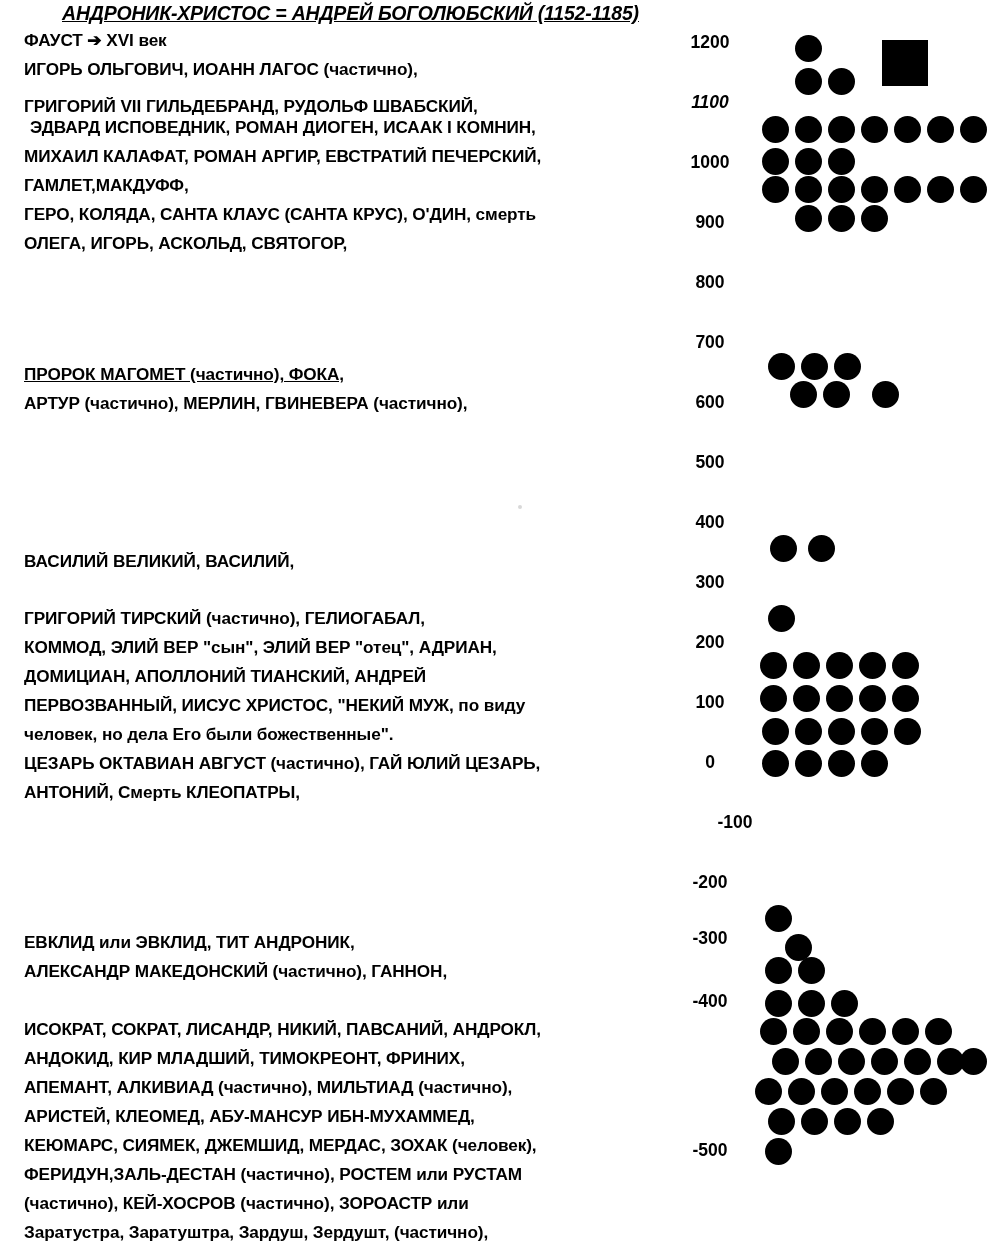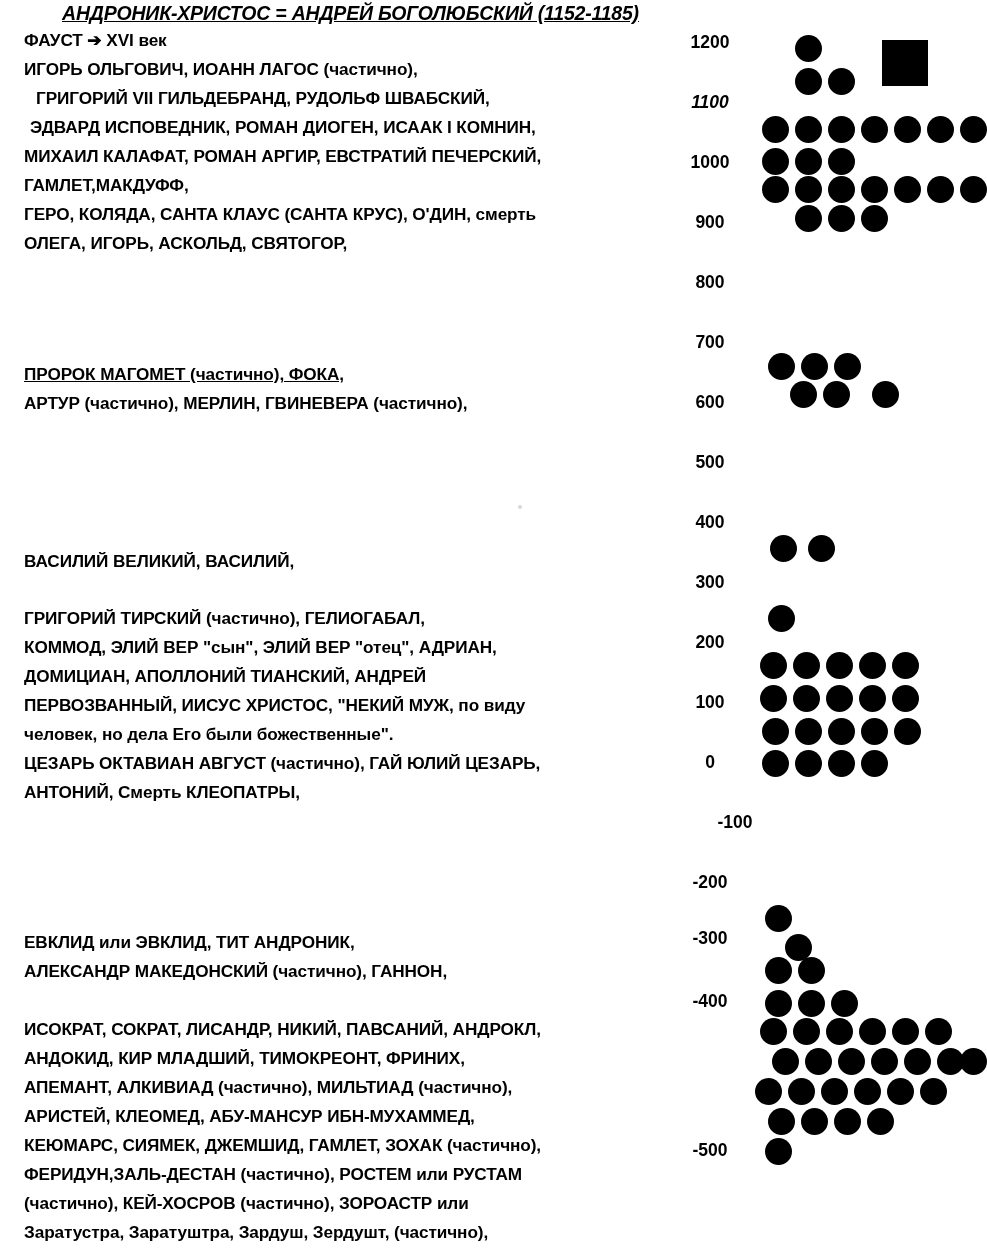--- a/index.html
+++ b/index.html
@@ -80,21 +80,21 @@
 </head>
 <body>
 
 <div id="page">
 
   <div class="title">АНДРОНИК-ХРИСТОС = АНДРЕЙ БОГОЛЮБСКИЙ (1152-1185)</div>
 
   <div class="text-col">
       <div class="tline" style="top: 0px;">ФАУСТ ➔ XVI век</div>
       <div class="tline" style="top: 29px;">ИГОРЬ ОЛЬГОВИЧ, ИОАНН ЛАГОС (частично),</div>
-      <div class="tline" style="top: 58px; margin-left: 12px;">ГРИГОРИЙ VII ГИЛЬДЕБРАНД, РУДОЛЬФ ШВАБСКИЙ,</div>
+      <div class="tline" style="top: 66px;">ГРИГОРИЙ VII ГИЛЬДЕБРАНД, РУДОЛЬФ ШВАБСКИЙ,</div>
       <div class="tline" style="top: 87px; margin-left: 6px;">ЭДВАРД ИСПОВЕДНИК, РОМАН ДИОГЕН, ИСААК I КОМНИН,</div>
       <div class="tline" style="top: 116px;">МИХАИЛ КАЛАФАТ, РОМАН АРГИР,  ЕВСТРАТИЙ ПЕЧЕРСКИЙ,</div>
       <div class="tline" style="top: 145px;">ГАМЛЕТ,МАКДУФФ,</div>
       <div class="tline" style="top: 174px;">ГЕРО, КОЛЯДА, САНТА КЛАУС (САНТА КРУС),  О'ДИН, смерть</div>
       <div class="tline" style="top: 203px;">ОЛЕГА, ИГОРЬ, АСКОЛЬД, СВЯТОГОР,</div>
       <div class="tline" style="top: 334px; text-decoration: underline;">ПРОРОК МАГОМЕТ (частично),  ФОКА,</div>
       <div class="tline" style="top: 363px;">АРТУР (частично),  МЕРЛИН,  ГВИНЕВЕРА (частично),</div>
       <div class="tline" style="top: 521px;">ВАСИЛИЙ ВЕЛИКИЙ, ВАСИЛИЙ,</div>
       <div class="tline" style="top: 578px;">ГРИГОРИЙ ТИРСКИЙ (частично), ГЕЛИОГАБАЛ,</div>
       <div class="tline" style="top: 607px;">КОММОД,  ЭЛИЙ ВЕР "сын",  ЭЛИЙ ВЕР "отец",  АДРИАН,</div>
@@ -102,21 +102,21 @@
       <div class="tline" style="top: 665px;">ПЕРВОЗВАННЫЙ, ИИСУС ХРИСТОС,  "НЕКИЙ МУЖ, по виду</div>
       <div class="tline" style="top: 694px;">человек, но дела Его были божественные".</div>
       <div class="tline" style="top: 723px;">ЦЕЗАРЬ ОКТАВИАН АВГУСТ (частично), ГАЙ ЮЛИЙ ЦЕЗАРЬ,</div>
       <div class="tline" style="top: 752px;">АНТОНИЙ, Смерть КЛЕОПАТРЫ,</div>
       <div class="tline" style="top: 902px;">ЕВКЛИД или ЭВКЛИД, ТИТ АНДРОНИК,</div>
       <div class="tline" style="top: 931px;">АЛЕКСАНДР МАКЕДОНСКИЙ (частично), ГАННОН,</div>
       <div class="tline" style="top: 989px;">ИСОКРАТ, СОКРАТ,  ЛИСАНДР,  НИКИЙ,  ПАВСАНИЙ, АНДРОКЛ,</div>
       <div class="tline" style="top: 1018px;">АНДОКИД,  КИР МЛАДШИЙ, ТИМОКРЕОНТ,  ФРИНИХ,</div>
       <div class="tline" style="top: 1047px;">АПЕМАНТ,  АЛКИВИАД (частично), МИЛЬТИАД (частично),</div>
       <div class="tline" style="top: 1076px;">АРИСТЕЙ, КЛЕОМЕД, АБУ-МАНСУР ИБН-МУХАММЕД,</div>
-      <div class="tline" style="top: 1105px;">КЕЮМАРС, СИЯМЕК, ДЖЕМШИД, ГАМЛЕТ, ЗОХАК (частично),</div>
+      <div class="tline" style="top: 1105px;">КЕЮМАРС, СИЯМЕК, ДЖЕМШИД, МЕРДАС, ЗОХАК (человек),</div>
       <div class="tline" style="top: 1134px;">ФЕРИДУН,ЗАЛЬ-ДЕСТАН (частично), РОСТЕМ или РУСТАМ</div>
       <div class="tline" style="top: 1163px;">(частично), КЕЙ-ХОСРОВ (частично), ЗОРОАСТР или</div>
       <div class="tline" style="top: 1192px;">Заратустра, Заратуштра, Зардуш, Зердушт, (частично),</div>
     </div>
 
   <div>
       <div class="scale" style="left: 680px; top: 32px;">1200</div>
       <div class="scale" style="left: 680px; top: 92px; font-style: italic;">1100</div>
       <div class="scale" style="left: 680px; top: 152px;">1000</div>
       <div class="scale" style="left: 680px; top: 212px;">900</div>

